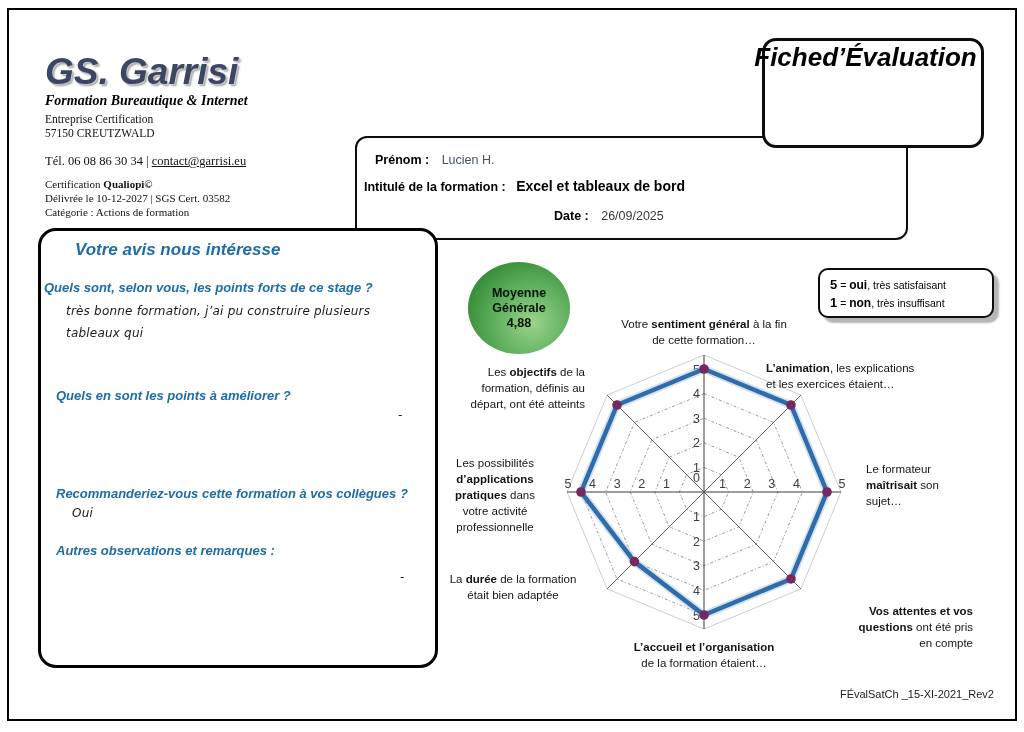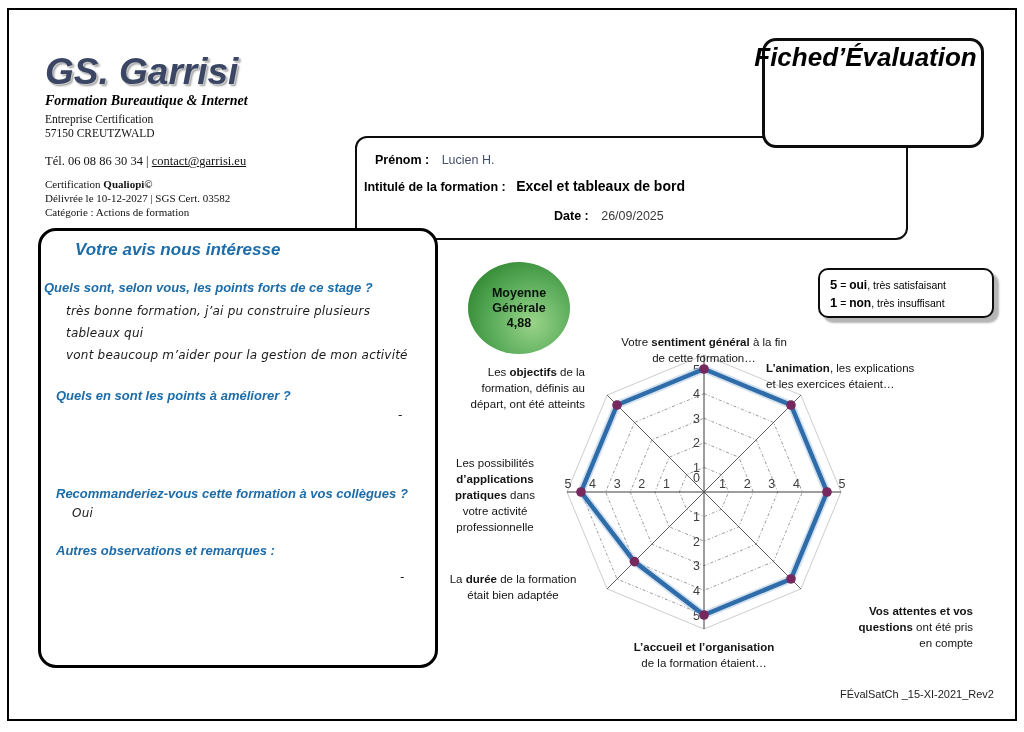--- a/index.html
+++ b/index.html
@@ -95,21 +95,20 @@
 <div class="abs fiche-box">
   <div>Fiche</div>
   <div>d’Évaluation</div>
 </div>
 
 <div class="abs avis-box"></div>
 <div class="abs avis-head" style="left:75px;top:240px;z-index:3;">Votre avis nous intéresse</div>
 <div class="abs q" style="left:44px;top:280px;z-index:3;">Quels sont, selon vous, les points forts de ce stage ?</div>
 <div class="abs hand" style="left:66px;top:300px;width:360px;z-index:3;">
   <div>très bonne formation, j’ai pu construire plusieurs tableaux qui</div>
-  <div>vont beaucoup m’aider pour la gestion de mon activité</div>
 </div>
 <div class="abs q" style="left:56px;top:388px;z-index:3;">Quels en sont les points à améliorer ?</div>
 <div class="abs hand" style="left:398px;top:404px;z-index:3;">-</div>
 <div class="abs q" style="left:56px;top:486px;z-index:3;">Recommanderiez-vous cette formation à vos collègues ?</div>
 <div class="abs hand" style="left:72px;top:502px;z-index:3;">Oui</div>
 <div class="abs q" style="left:56px;top:543px;z-index:3;">Autres observations et remarques :</div>
 <div class="abs hand" style="left:400px;top:566px;z-index:3;">-</div>
 
 <div class="abs avg-circle">
   <div>Moyenne</div>
@@ -167,27 +166,32 @@
     <circle cx="704" cy="369" r="4.8" fill="#76295F"></circle>
     <circle cx="790.9741340859454" cy="405.02586591405463" r="4.8" fill="#76295F"></circle>
     <circle cx="827" cy="492" r="4.8" fill="#76295F"></circle>
     <circle cx="790.9741340859454" cy="578.9741340859454" r="4.8" fill="#76295F"></circle>
     <circle cx="704" cy="615" r="4.8" fill="#76295F"></circle>
     <circle cx="634.4206927312437" cy="561.5793072687563" r="4.8" fill="#76295F"></circle>
     <circle cx="581" cy="492" r="4.8" fill="#76295F"></circle>
     <circle cx="617.0258659140546" cy="405.0258659140547" r="4.8" fill="#76295F"></circle>
   </svg>
 <div class="abs" id="radar-labels">
-    <div class="cat-label" style="top: 334px; width: 250px; left: 579px; text-align: center;">
+    <div class="cat-label" style="top: 316px; width: 250px; left: 579px; text-align: center;">
       <div><span>Votre </span><span class="b">sentiment général</span><span>  à la fin</span></div>
       <div><span>de cette formation…</span></div>
     </div>
     <div class="cat-label" style="top: 360px; width: 220px; left: 766px; text-align: left;">
       <div><span class="b">L’animation</span><span>, les explications</span></div>
       <div><span>et les exercices étaient…</span></div>
+    </div>
+    <div class="cat-label" style="top: 461px; width: 130px; left: 866px; text-align: left;">
+      <div><span>Le formateur</span></div>
+      <div><span class="b">maîtrisait</span><span> son</span></div>
+      <div><span>sujet…</span></div>
     </div>
     <div class="cat-label" style="top: 575px; width: 150px; left: 823px; text-align: right; margin-top: 28px;">
       <div><span class="b">Vos attentes et vos</span></div>
       <div><span class="b">questions</span><span> ont été pris</span></div>
       <div><span>en compte</span></div>
     </div>
     <div class="cat-label" style="top: 639px; width: 240px; left: 584px; text-align: center;">
       <div><span class="b">L’accueil et l’organisation</span></div>
       <div><span>de la formation étaient…</span></div>
     </div>

